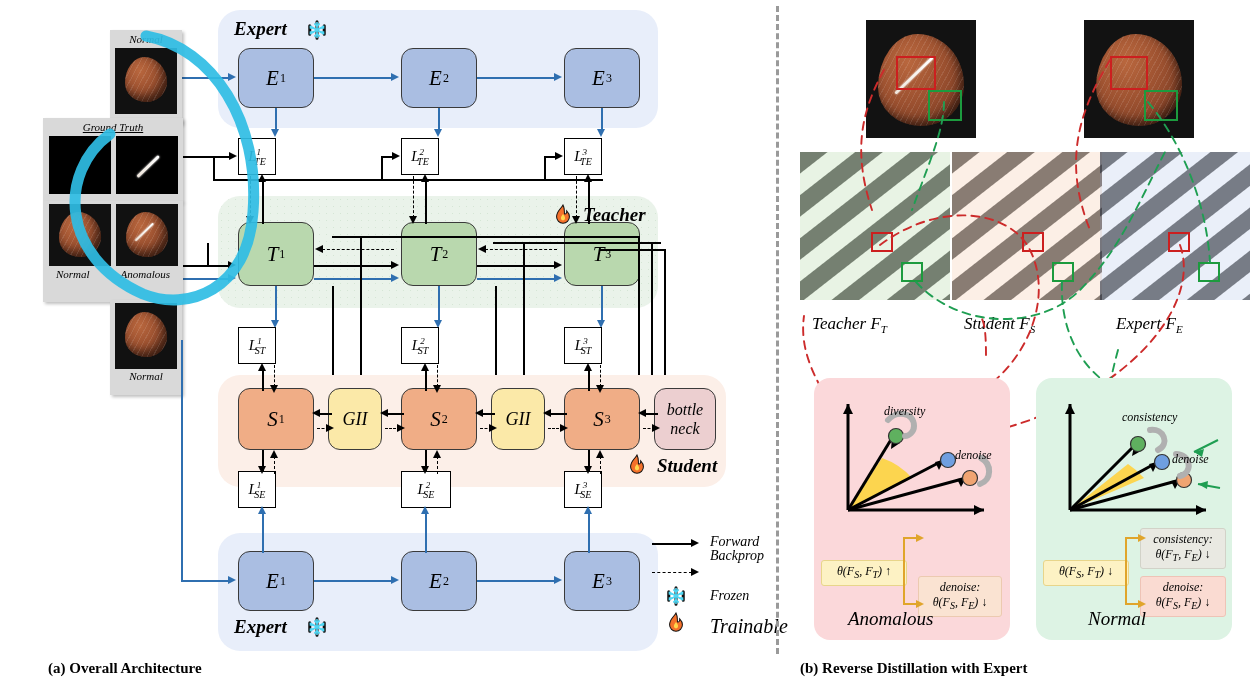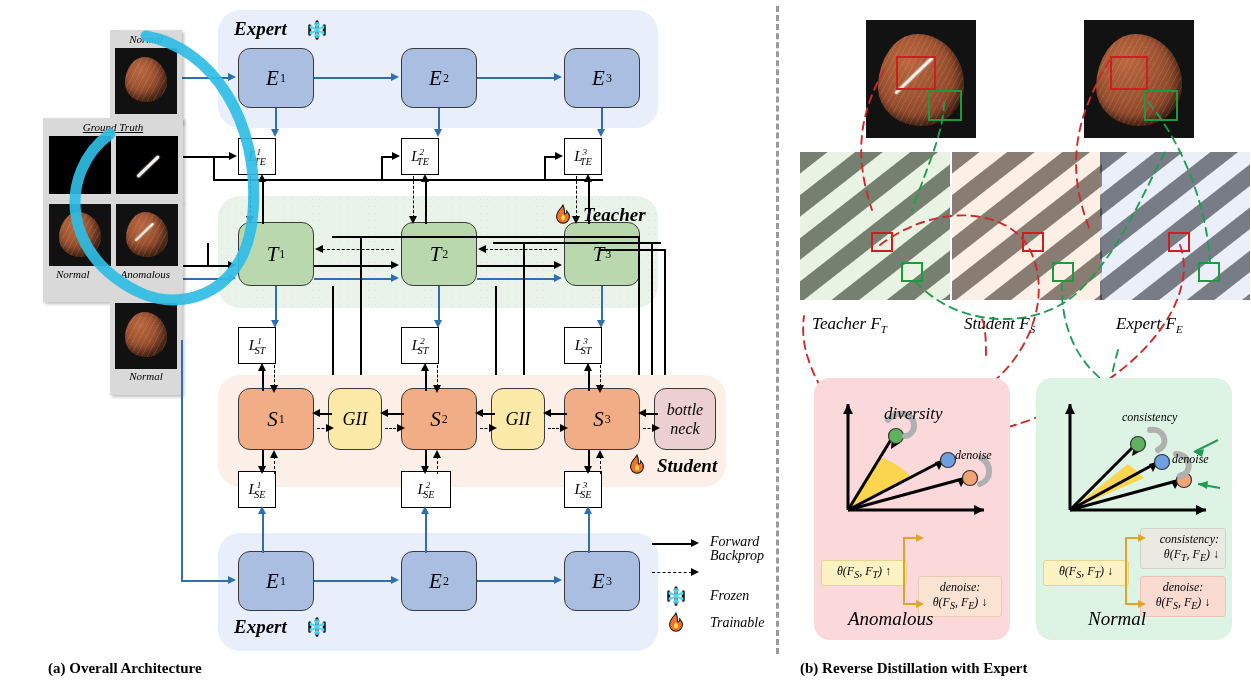--- a/index.html
+++ b/index.html
@@ -422,21 +422,21 @@
         <path d="M12 7l-2.6-2.2M12 7l2.6-2.2M12 17l-2.6 2.2M12 17l2.6 2.2"></path>
         <path d="M7.2 9.6L4 9.4M16.8 14.4l3.2.2M16.8 9.6L20 9.4M7.2 14.4L4 14.6"></path>
         </g>
     </svg>
     <div class="lbl" style="left:62px;top:64px;font-size:14px;">Frozen</div>
 
     <svg class="abs" style="left:18px;top:88px;" width="20" height="22" viewBox="0 0 20 24">
       <path d="M10 1C7 6 3 8 3 14a7 7 0 0014 0c0-3-1.5-5-3-6.5.2 2.5-.8 3.5-1.8 3.5C10.6 11 12.8 6.5 10 1z" fill="#f4712b" stroke="#111" stroke-width="1.1"></path>
       <path d="M10 11c-1.4 2-2.3 2.9-2.3 4.6A2.4 2.4 0 0010 18a2.4 2.4 0 002.3-2.4c0-1.7-.9-2.6-2.3-4.6z" fill="#ffd84d"></path>
     </svg>
-    <div class="lbl" style="left:62px;top:91px;font-size:14px;">Trainable</div>
+    <div class="lbl" style="left:62px;top:91px;font-size:20px;">Trainable</div>
   </div>
 
   <div class="divider"></div>
 
   <div class="photo" style="left:866px;top:20px;width:110px;height:118px;">
     <div class="nut" style="left:12px;top:14px;width:86px;height:92px;"></div>
     <div class="scratch" style="left:22px;top:54px;width:52px;height:3px;"></div>
     <div class="bbox" style="left:30px;top:36px;width:40px;height:34px;border:2.2px solid #cc1f1f;"></div>
     <div class="bbox" style="left:62px;top:70px;width:34px;height:31px;border:2.2px solid #1c9b3e;"></div>
   </div>
@@ -538,21 +538,21 @@
     <path d="M118,68 l-9,2 l4,8 z" fill="#000"></path>
     <path d="M140,86 l-9,1 l4,8 z" fill="#000"></path>
 
     <circle cx="70" cy="44" r="7.5" fill="#5fb05f" stroke="#333" stroke-width="1.2"></circle>
     <circle cx="122" cy="68" r="7.5" fill="#6f9fe0" stroke="#333" stroke-width="1.2"></circle>
     <circle cx="144" cy="86" r="7.5" fill="#f0a472" stroke="#333" stroke-width="1.2"></circle>
 
     <path d="M62,28 C 70,18 88,20 88,34 C 88,40 83,44 79,44" fill="none" stroke="#b0b0b0" stroke-width="6" stroke-linecap="round"></path>
     <path d="M155,66 C 166,72 166,88 154,92" fill="none" stroke="#b0b0b0" stroke-width="6" stroke-linecap="round"></path>
   </svg>
-  <div class="lbl" style="left:884px;top:404px;font-size:17px;">diversity</div>
+  <div class="lbl" style="left:884px;top:404px;font-size:12px;">diversity</div>
   <div class="lbl" style="left:955px;top:448px;font-size:12px;">denoise</div>
 
   <div class="chip" style="left:821px;top:560px;width:86px;background:#fdf2c4;border:1px solid #e8d58a;">
     <span>θ(<i>F<sub>S</sub></i>, <i>F<sub>T</sub></i>) ↑</span></div>
   <div class="chip" style="left:918px;top:576px;width:84px;background:#fae3d2;border:1px solid #eccab0;">
     <div>denoise:</div>
     <div>θ(<i>F<sub>S</sub></i>, <i>F<sub>E</sub></i>) ↓</div>
     </div>
   <svg class="abs" style="left:902px;top:526px;" width="22" height="90" viewBox="0 0 22 90">
     <g fill="none" stroke="#e0a52b" stroke-width="2">
@@ -592,21 +592,21 @@
         <path d="M172,96 L150,92"></path>
     </g>
     <path d="M146,60 l10,-3 l-2,8 z" fill="#1f9e52"></path>
     <path d="M150,92 l10,-3 l-1,8 z" fill="#1f9e52"></path>
   </svg>
   <div class="lbl" style="left:1122px;top:410px;font-size:12px;">consistency</div>
   <div class="lbl" style="left:1172px;top:452px;font-size:12px;">denoise</div>
 
   <div class="chip" style="left:1043px;top:560px;width:86px;background:#fdf2c4;border:1px solid #e8d58a;">
     <span>θ(<i>F<sub>S</sub></i>, <i>F<sub>T</sub></i>) ↓</span></div>
-  <div class="chip" style="left:1140px;top:528px;width:86px;background:#e9e9e2;border:1px solid #d2d2c8;text-align:right;">
+  <div class="chip" style="left:1140px;top:528px;width:86px;background:#e9e9e2;border:1px solid #d2d2c8;">
     <div>consistency:</div>
     <div>θ(<i>F<sub>T</sub></i>, <i>F<sub>E</sub></i>) ↓</div>
     </div>
   <div class="chip" style="left:1140px;top:576px;width:86px;background:#fadbd2;border:1px solid #eec3b6;">
     <div>denoise:</div>
     <div>θ(<i>F<sub>S</sub></i>, <i>F<sub>E</sub></i>) ↓</div>
     </div>
   <svg class="abs" style="left:1124px;top:526px;" width="22" height="90" viewBox="0 0 22 90">
     <g fill="none" stroke="#e0a52b" stroke-width="2">
       <path d="M2,44 L2,12 L14,12"></path>

